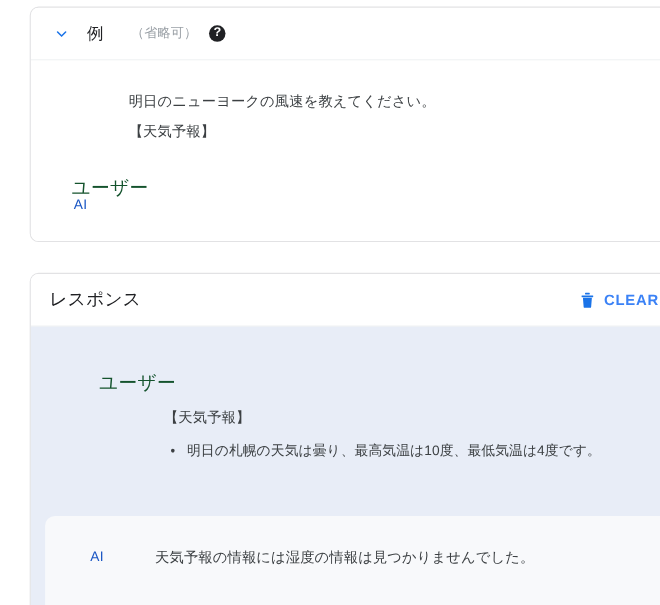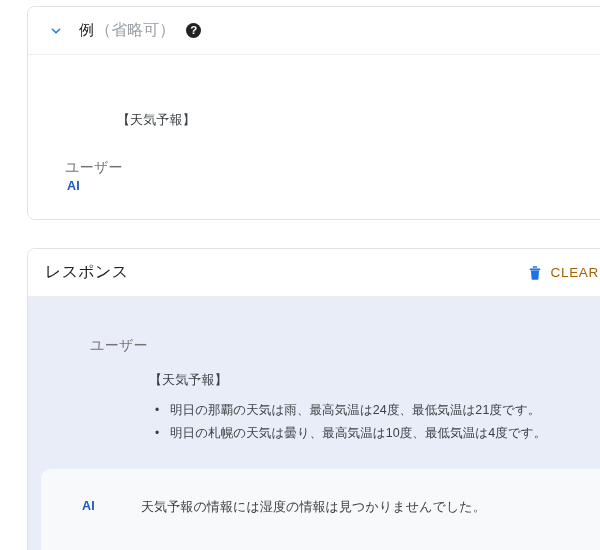--- a/index.html
+++ b/index.html
@@ -62,23 +62,23 @@
 
   .example-title {
     font-size: 15px;
     color: #202124;
     margin-left: 12px;
     letter-spacing: 0.2px;
     white-space: nowrap;
   }
 
   .example-optional {
-    font-size: 16px;
+    font-size: 12px;
     color: #9aa0a6;
-    margin-left: 1px;
+    margin-left: 25px;
     white-space: nowrap;
   }
 
   .help-icon {
     margin-left: 11px;
     width: 15px;
     height: 15px;
     border-radius: 50%;
     background: #202124;
     color: #ffffff;
@@ -94,29 +94,29 @@
   .example-body {
     position: relative;
     padding: 0;
     background: #ffffff;
     height: 165px;
   }
 
   
   .role-label {
     position: absolute;
-    font-size: 14px;
-    color: #737373;
+    font-size: 17px;
+    color: #14532d;
     white-space: nowrap;
     letter-spacing: 0.3px;
   }
   .role-label.ai {
     color: #1a56c4;
     font-size: 12.5px;
-    font-weight: 700;
+    font-weight: 400;
   }
 
   .msg-text {
     position: absolute;
     font-size: 13px;
     color: #3c4043;
     line-height: 22px;
     white-space: nowrap;
     letter-spacing: 0.1px;
   }
@@ -150,23 +150,23 @@
     align-items: center;
     gap: 7px;
     margin-right: 22px;
     cursor: pointer;
     background: transparent;
     border: none;
     padding: 5px 5px;
     flex: 0 0 auto;
   }
   .clear-button .label {
-    color: #a16207;
+    color: #3b82f6;
     font-size: 13.5px;
-    font-weight: 400;
+    font-weight: 700;
     letter-spacing: 0.7px;
     white-space: nowrap;
   }
   .trash-icon { width: 16px; height: 17px; display: block; }
 
   .response-body {
     position: relative;
     background: #e8edf7;
     height: 261px;
   }
@@ -220,20 +220,21 @@
       </span>
       <span class="example-title">例</span>
       <span class="example-optional">（省略可）</span>
       <span class="help-icon">?</span>
     </div>
 
     <div class="example-body">
 
       <span class="role-label" style="left:37px; top:104px;">ユーザー</span>
 
+      <span class="msg-text" style="left:89px; top:26px;">明日のニューヨークの風速を教えてください。</span>
 
       <span class="msg-text" style="left:89px; top:54px;">【天気予報】</span>
 
 
       <span class="role-label ai" style="left:39px; top:124px;">AI</span>
 
 
     </div>
   </section>
 
@@ -255,21 +256,20 @@
     </div>
 
     <div class="response-body">
 
       <span class="role-label" style="left:62px; top:40px;">ユーザー</span>
 
 
       <span class="msg-text" style="left:121px; top:72px;">【天気予報】</span>
 
       <ul class="bullet-list" style="left:125px; top:102px;">
-        <li class="bullet-item">明日の那覇の天気は雨、最高気温は24度、最低気温は21度です。</li>
         <li class="bullet-item">明日の札幌の天気は曇り、最高気温は10度、最低気温は4度です。</li>
       </ul>
 
       <div class="ai-card">
         <span class="role-label ai" style="left:41px; top:30px;">AI</span>
         <span class="msg-text" style="left:100px; top:27px;">天気予報の情報には湿度の情報は見つかりませんでした。</span>
       </div>
 
     </div>
   </section>

